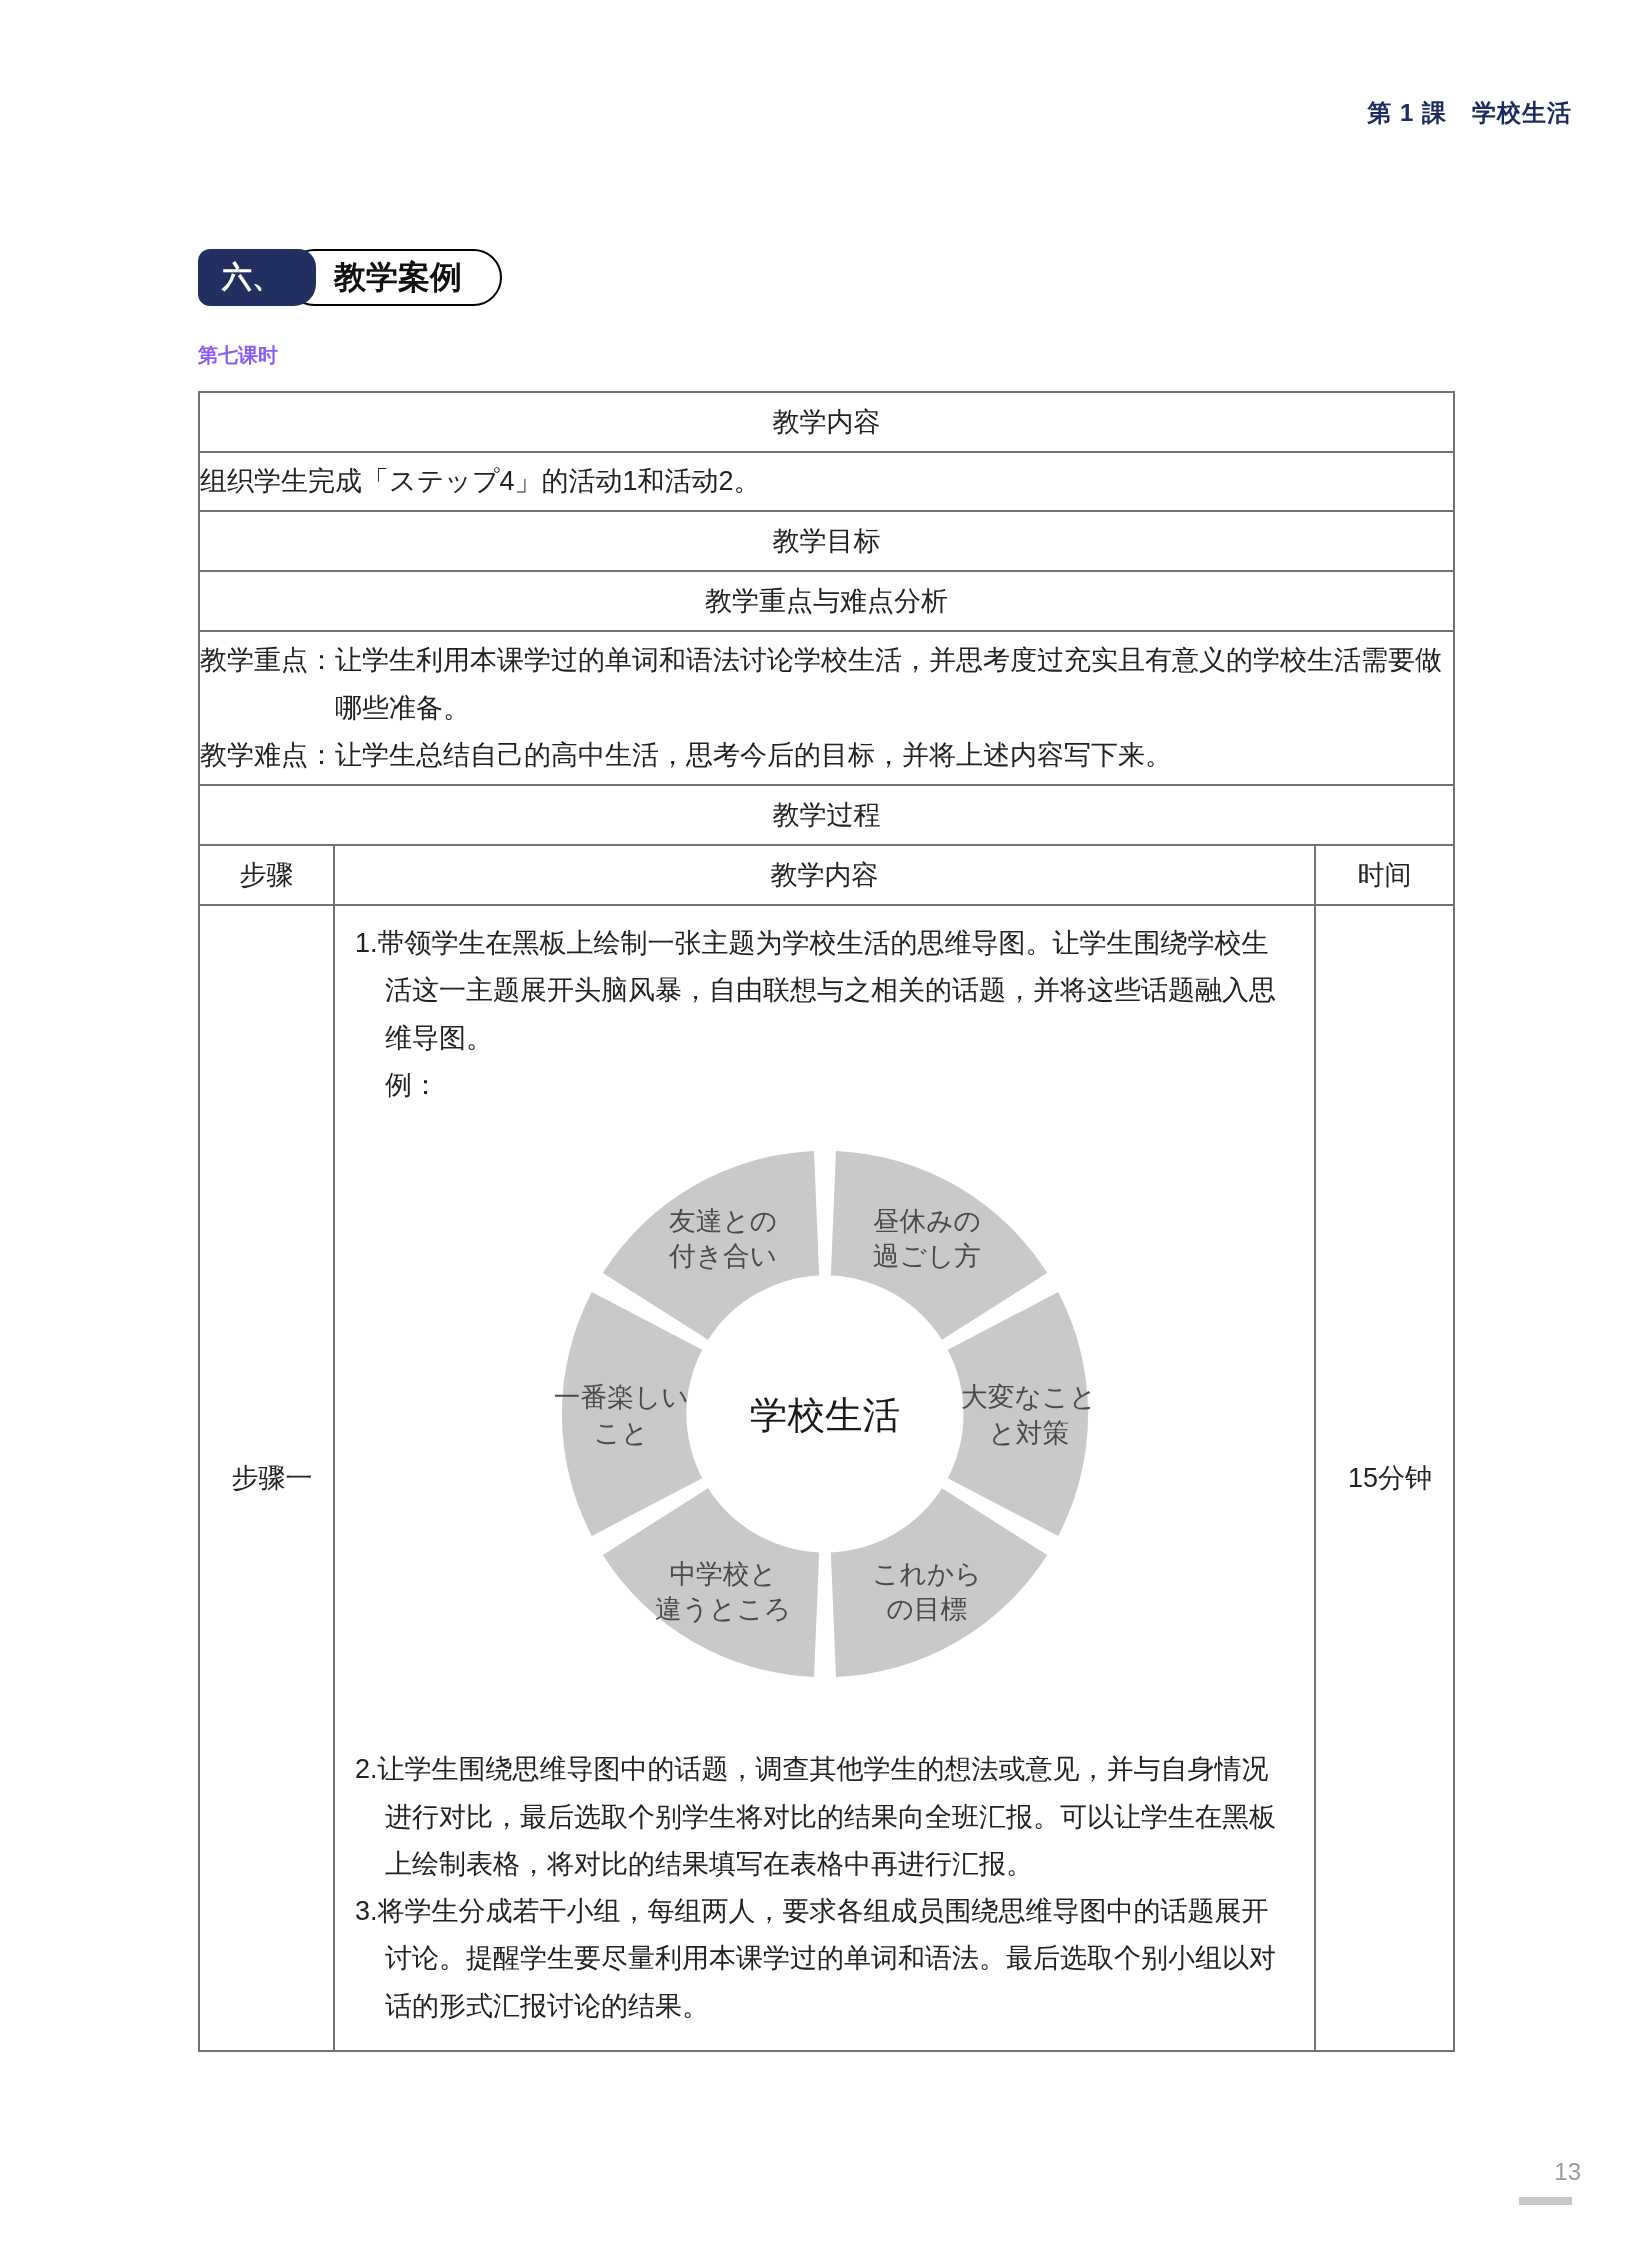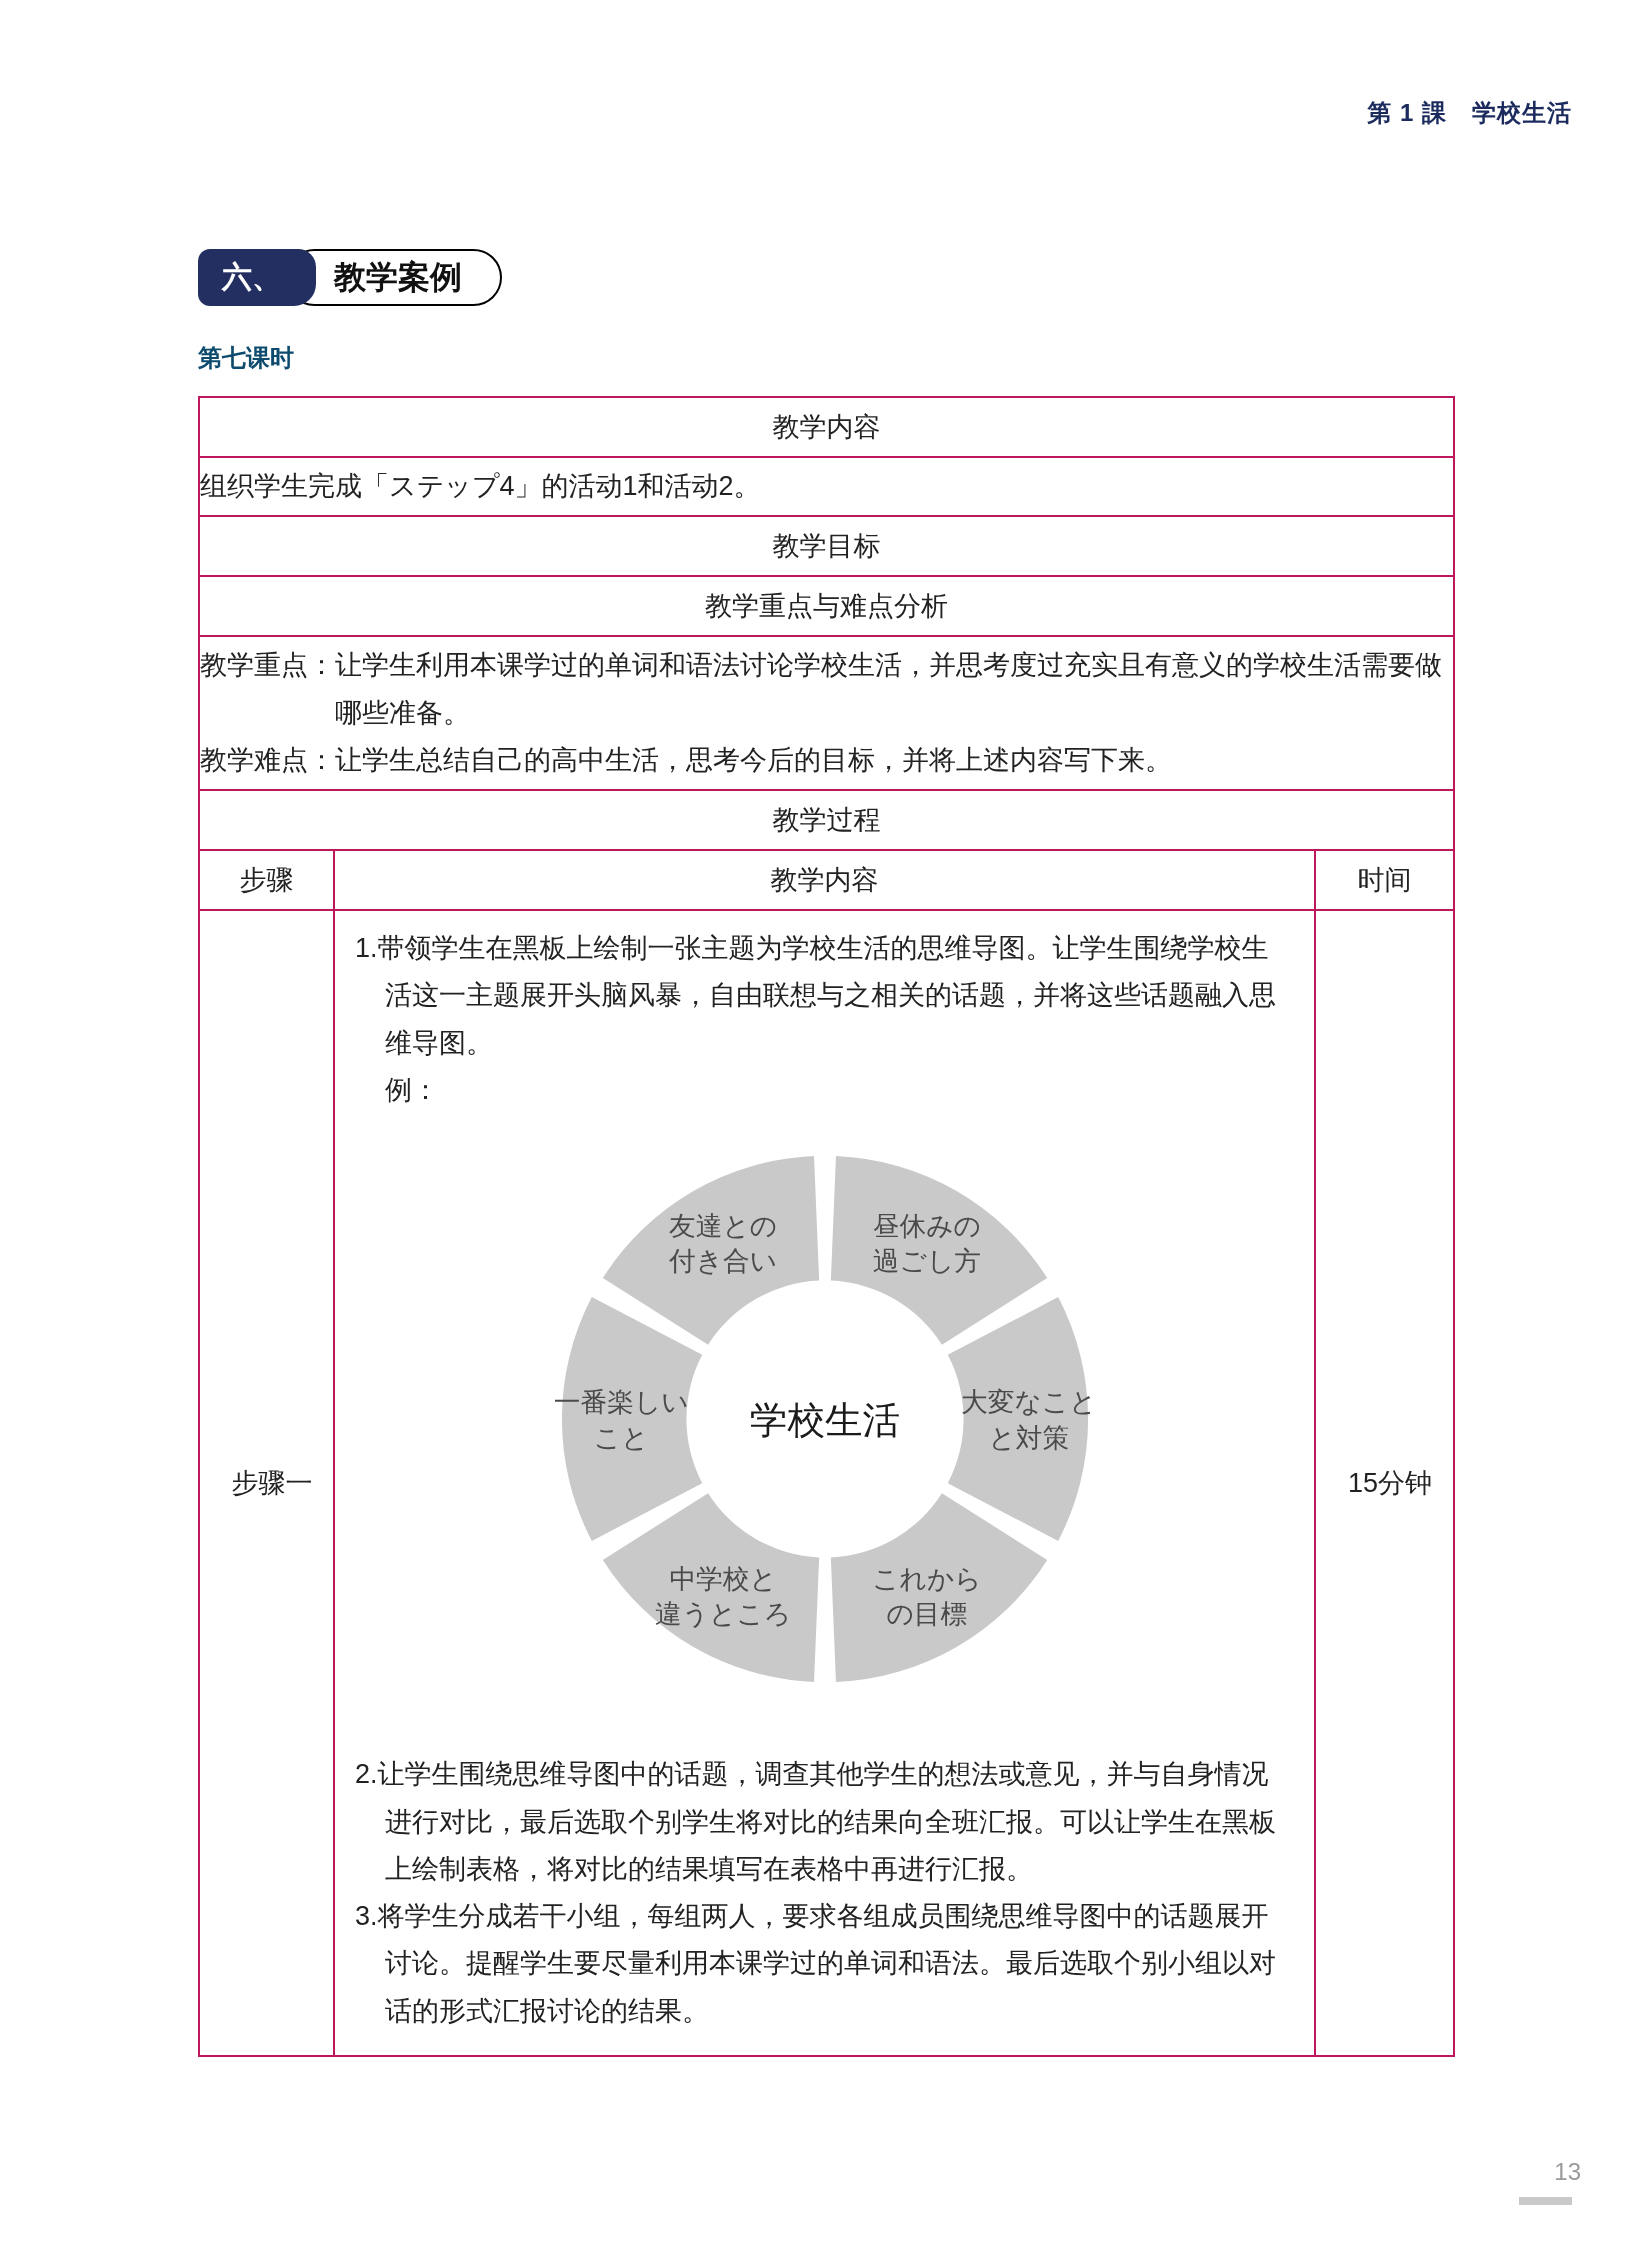--- a/index.html
+++ b/index.html
@@ -27,24 +27,24 @@
     border-radius: 12px 18px 22px 12px;
     position: relative; z-index: 2;
   }
   .pill {
     background: #ffffff; border: 2px solid #000000; border-radius: 30px;
     display: flex; align-items: center;
     font-size: 32px; font-weight: bold; color: #111111;
     padding: 0 38px 0 46px; margin-left: -30px;
     position: relative; z-index: 1;
   }
-  .lesson-title { font-size: 24px; font-weight: bold; margin: 36px 0 22px; color: #0c4a6e; }
+  .lesson-title { font-size: 20px; font-weight: bold; margin: 36px 0 22px; color: #8b5cf6; }
 
   table.main-table { border-collapse: collapse; width: 100%; table-layout: fixed; }
-  .main-table td { border: 2px solid #be185d; font-size: 27px; vertical-align: middle; }
+  .main-table td { border: 2px solid #737373; font-size: 27px; vertical-align: middle; }
   td.th-center { text-align: center; padding: 11px 8px; }
   td.td-left  { text-align: left; padding: 5px 0; line-height: 1.75; }
   td.td-center{ text-align: center; padding-left: 12px; }
   .col-step { width: 135px; } .col-time { width: 139px; }
 
   .focus-item { display: flex; line-height: 1.75; }
   .focus-label { flex: 0 0 auto; white-space: nowrap; }
   .focus-text { flex: 1 1 auto; }
 
   .step-content { padding: 14px 20px 20px !important; line-height: 1.6; }

